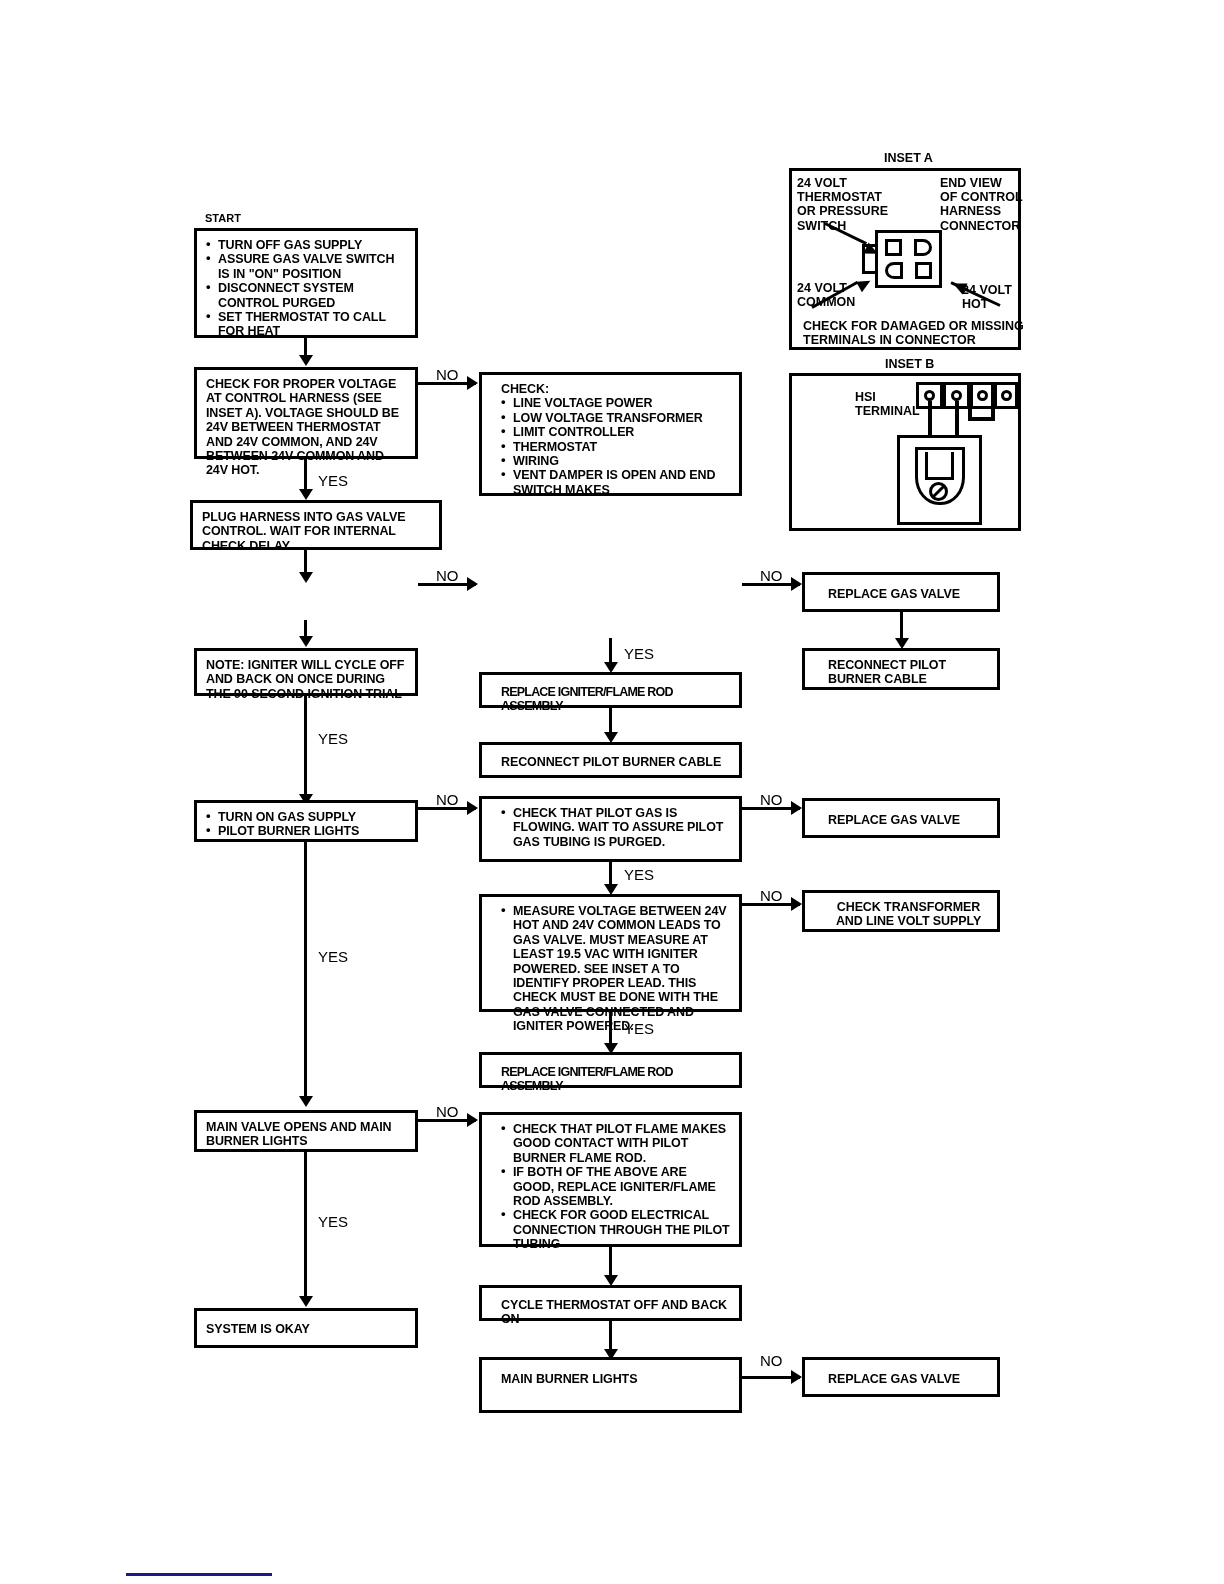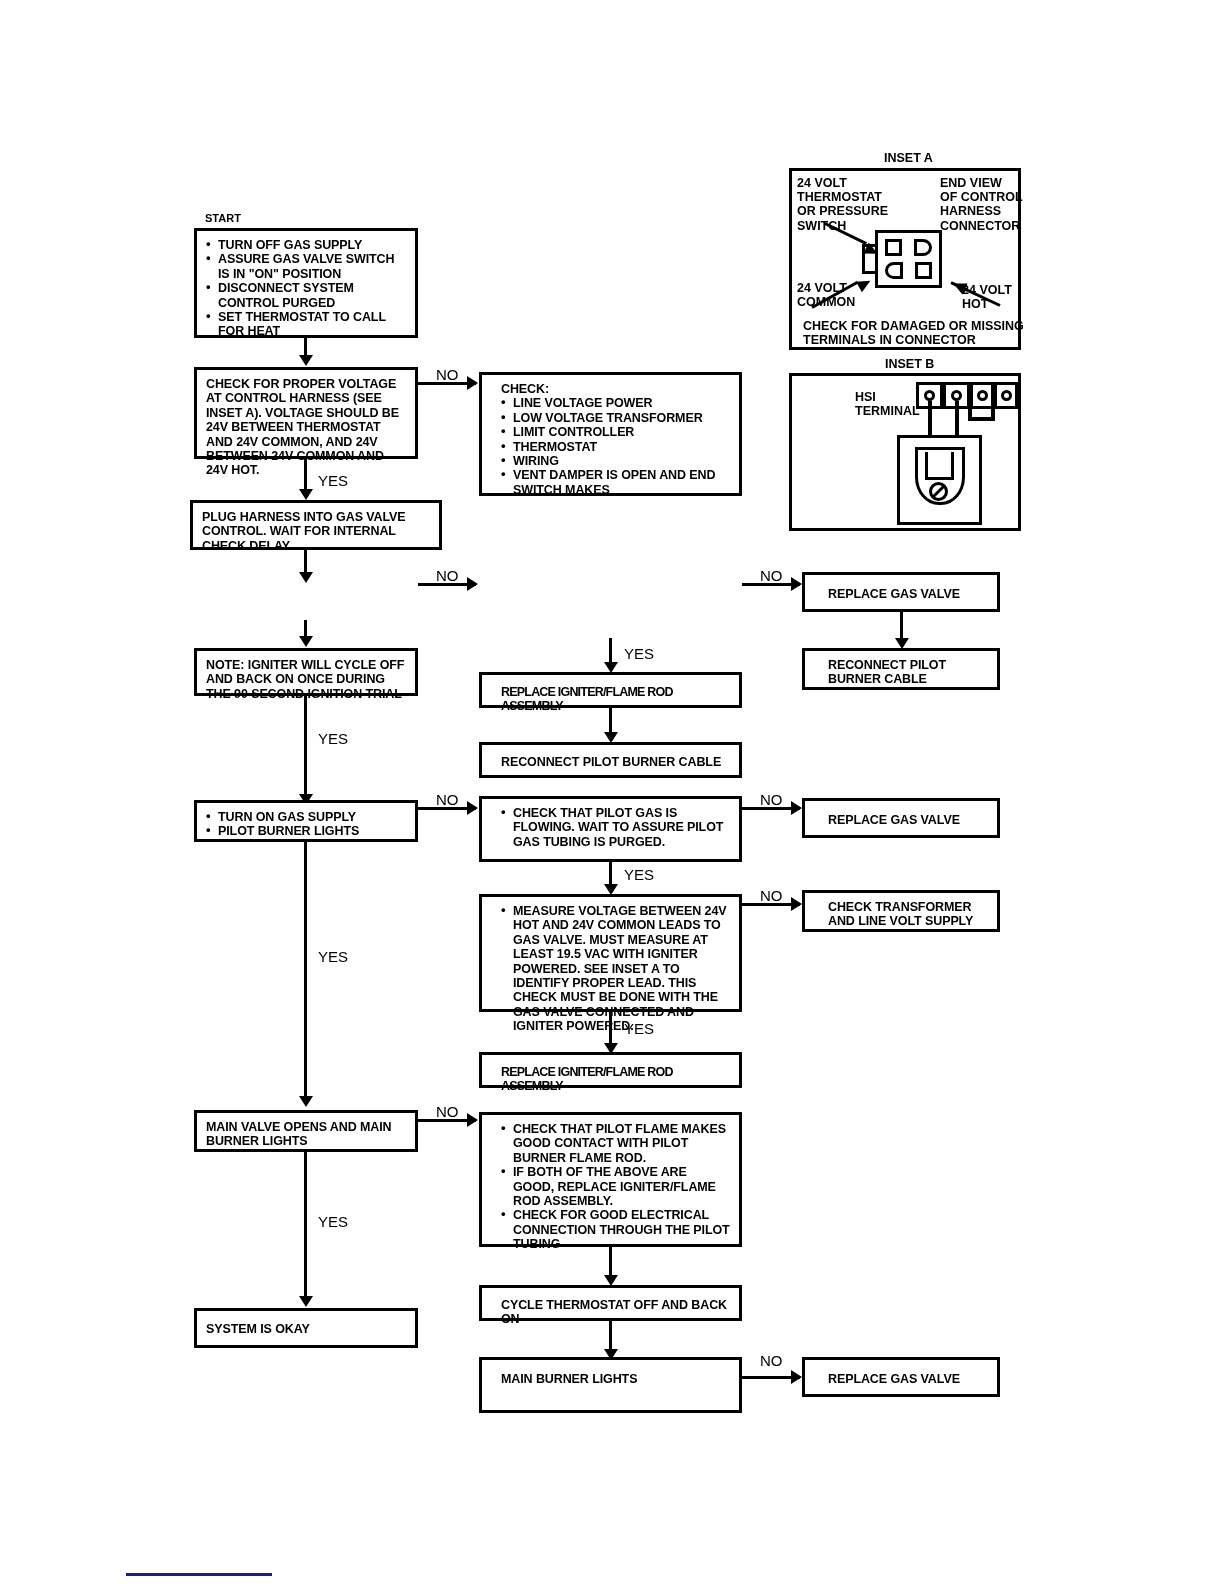--- a/index.html
+++ b/index.html
@@ -478,21 +478,21 @@
   <div class="arrow-down" style="left:895px; top:638px;"></div>
 
   <div class="box" style="left:802px; top:648px; width:198px; height:42px;">
     <span class="plainline" style="padding-left:14px;">RECONNECT PILOT BURNER CABLE</span>
   </div>
 
   <div class="box" style="left:802px; top:798px; width:198px; height:40px;">
     <span class="plainline" style="padding-left:14px; padding-top:5px;">REPLACE GAS VALVE</span>
   </div>
 
-  <div class="box" style="left:802px; top:890px; width:198px; height:42px;">
+  <div class="box" style="left:802px; top:890px; width:198px; height:42px;text-align:center;">
     <span class="plainline" style="padding-left:14px;">CHECK TRANSFORMER AND LINE VOLT SUPPLY</span>
   </div>
 
   <div class="box" style="left:802px; top:1357px; width:198px; height:40px;">
     <span class="plainline" style="padding-left:14px; padding-top:5px;">REPLACE GAS VALVE</span>
   </div>
 
   <div class="footer-rule" style="left:126px; top:1573px; width:146px;"></div>
 
 </div>

